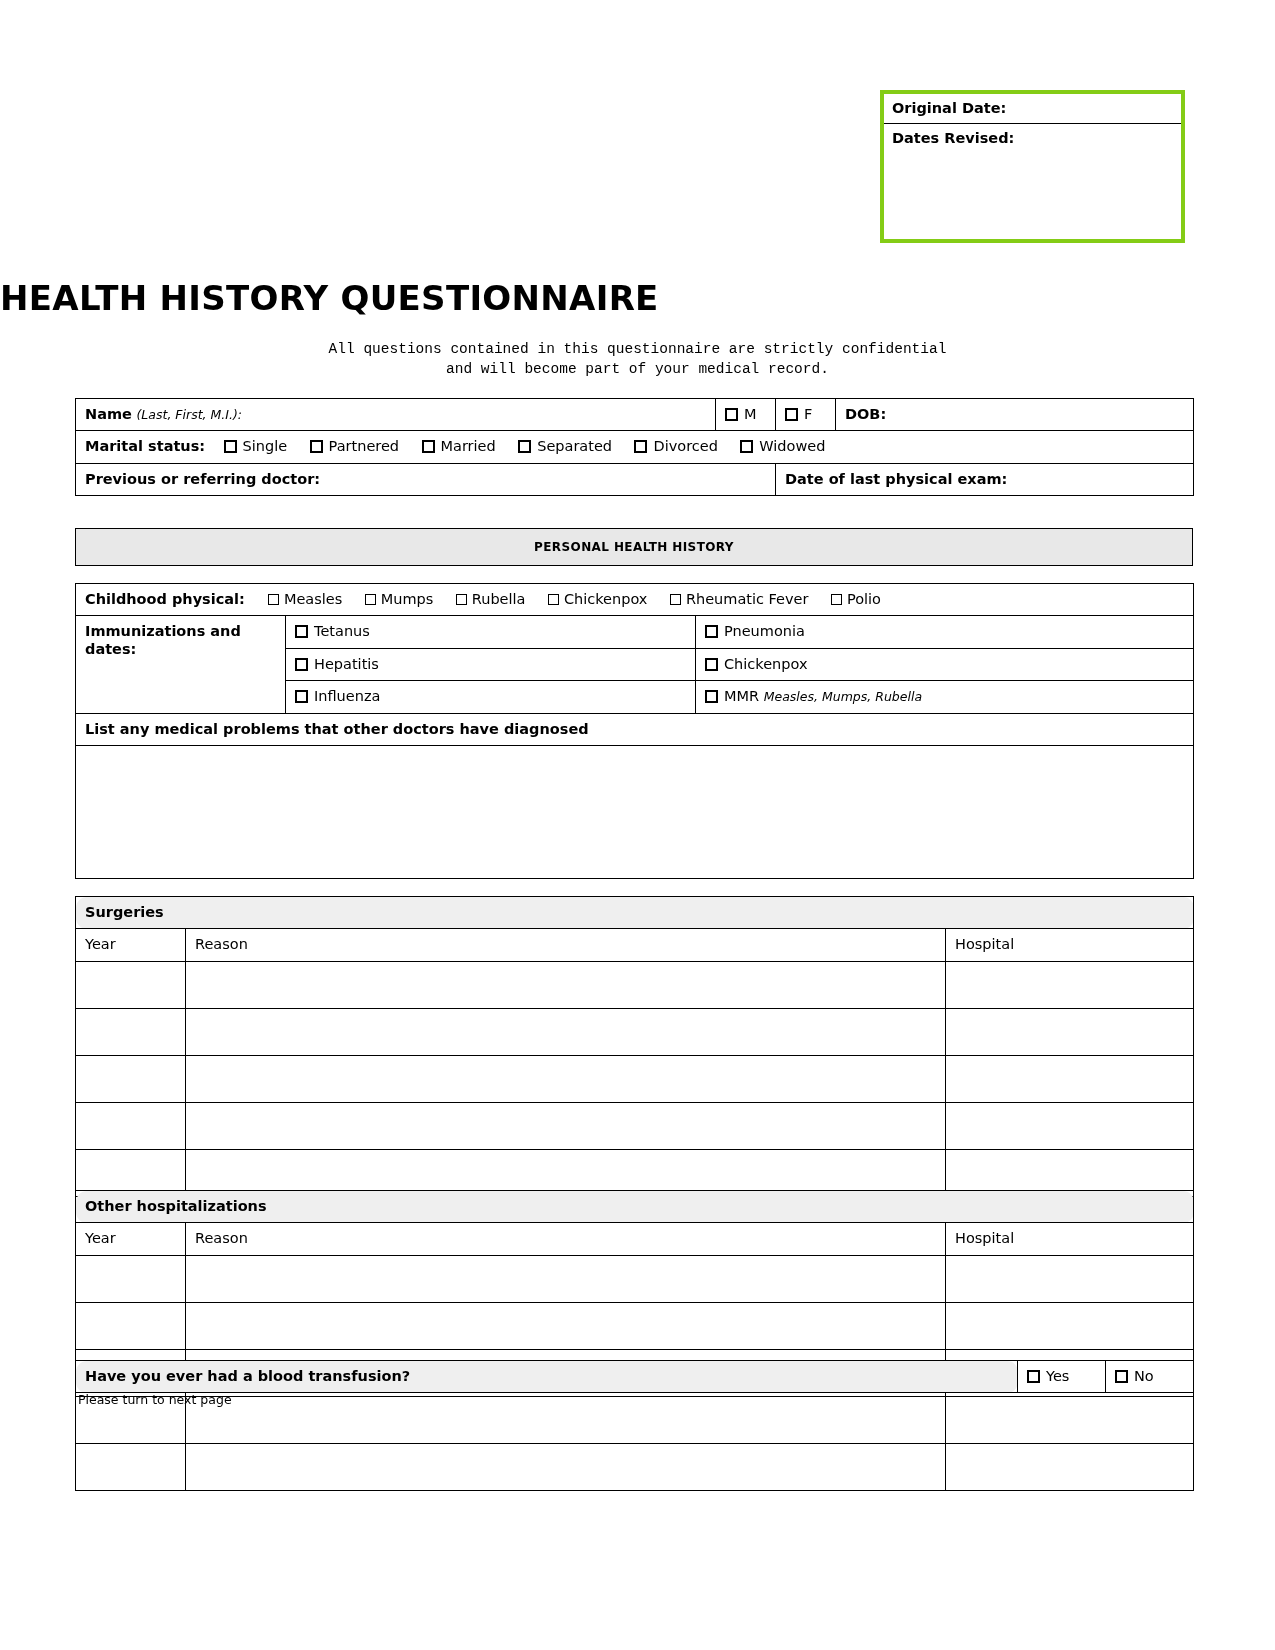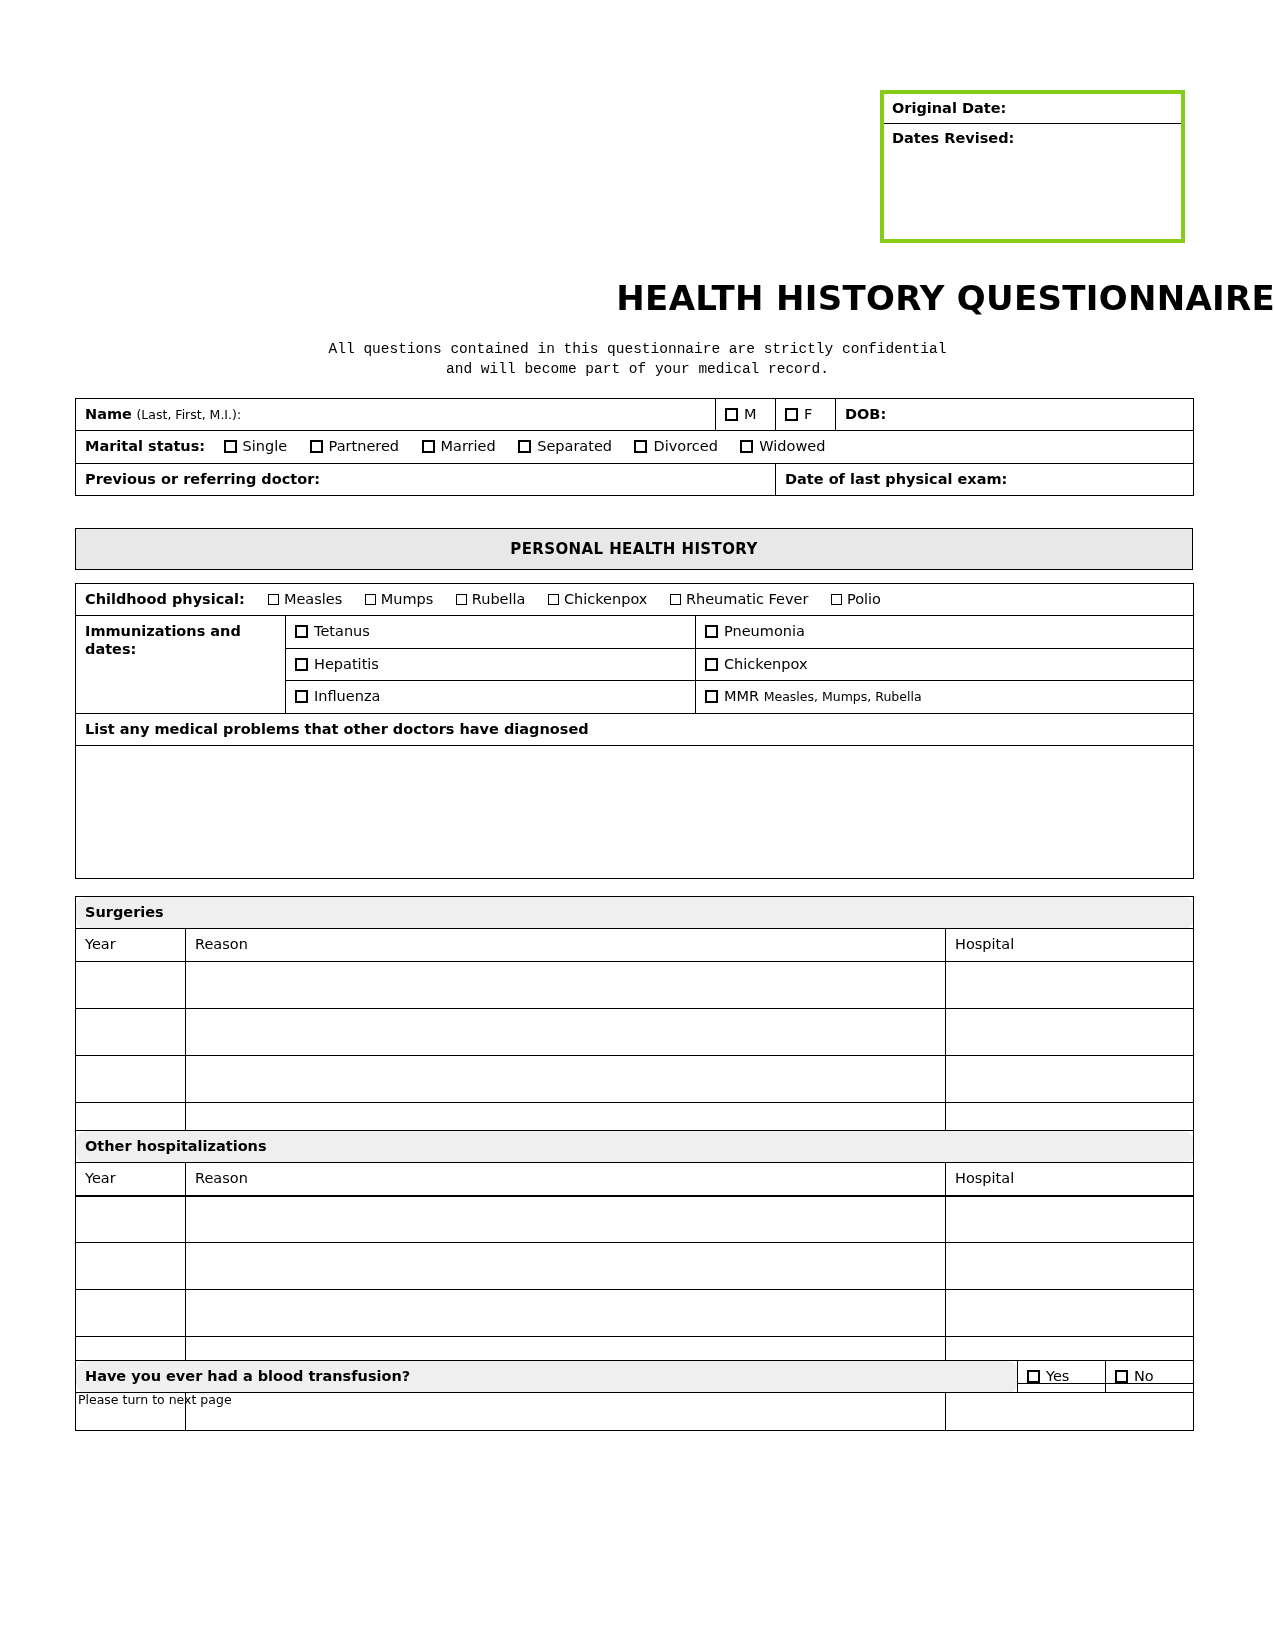--- a/index.html
+++ b/index.html
@@ -44,21 +44,21 @@
     font-size: 14.5px;
     font-weight: bold;
   }
 
   
   .title {
     position: absolute;
     top: 278px;
     left: 0;
     width: 1275px;
-    text-align: right;
+    text-align: left;
     font-size: 34px;
     font-weight: bold;
     letter-spacing: 0.3px;
   }
   .subtitle {
     position: absolute;
     top: 340px;
     left: 0;
     width: 1275px;
     text-align: center;
@@ -80,21 +80,21 @@
     table-layout: fixed;
   }
   table.form td {
     border: 1px solid #000;
     padding: 7px 9px;
     font-size: 14.5px;
     vertical-align: middle;
     line-height: 1.2;
   }
   .b { font-weight: bold; }
-  .it { font-size: 12.5px; }
+  .it { font-style: italic; font-size: 12.5px; }
   .shade { background: #efefef; border-radius: 11px; }
 
   
   .cb {
     display: inline-block;
     width: 13px;
     height: 13px;
     border: 2px solid #000;
     vertical-align: -2px;
     margin-right: 6px;
@@ -110,21 +110,21 @@
     box-sizing: border-box;
   }
   .chk-item { white-space: nowrap; margin-right: 4px; }
 
   
   .section-bar {
     border: 1px solid #000;
     background: #e8e8e8;
     text-align: center;
     font-weight: bold;
-    font-size: 15px;
+    font-size: 12px;
     padding: 11px 0;
     letter-spacing: 0.4px;
   }
 
   .empty-row td { height: 32px; }
   .notes-cell { height: 118px; vertical-align: top; }
 
   .footnote {
     position: absolute;
     left: 78px;
@@ -319,21 +319,21 @@
       </tr>
       <tr class="empty-row">
         <td></td>
         <td></td>
         <td></td>
       </tr>
     </tbody>
       </table>
   </div>
 
-  <div class="block" style="top: 1130px;">
+  <div class="block" style="top: 1190px;">
     <table class="form">
       <colgroup>
         <col style="width: 110px;">
         <col style="width: 760px;">
         <col style="width: 248px;">
       </colgroup>
       <tbody>
           <tr>
         <td colspan="3" class="shade">
           <span class="b">Other hospitalizations</span>

